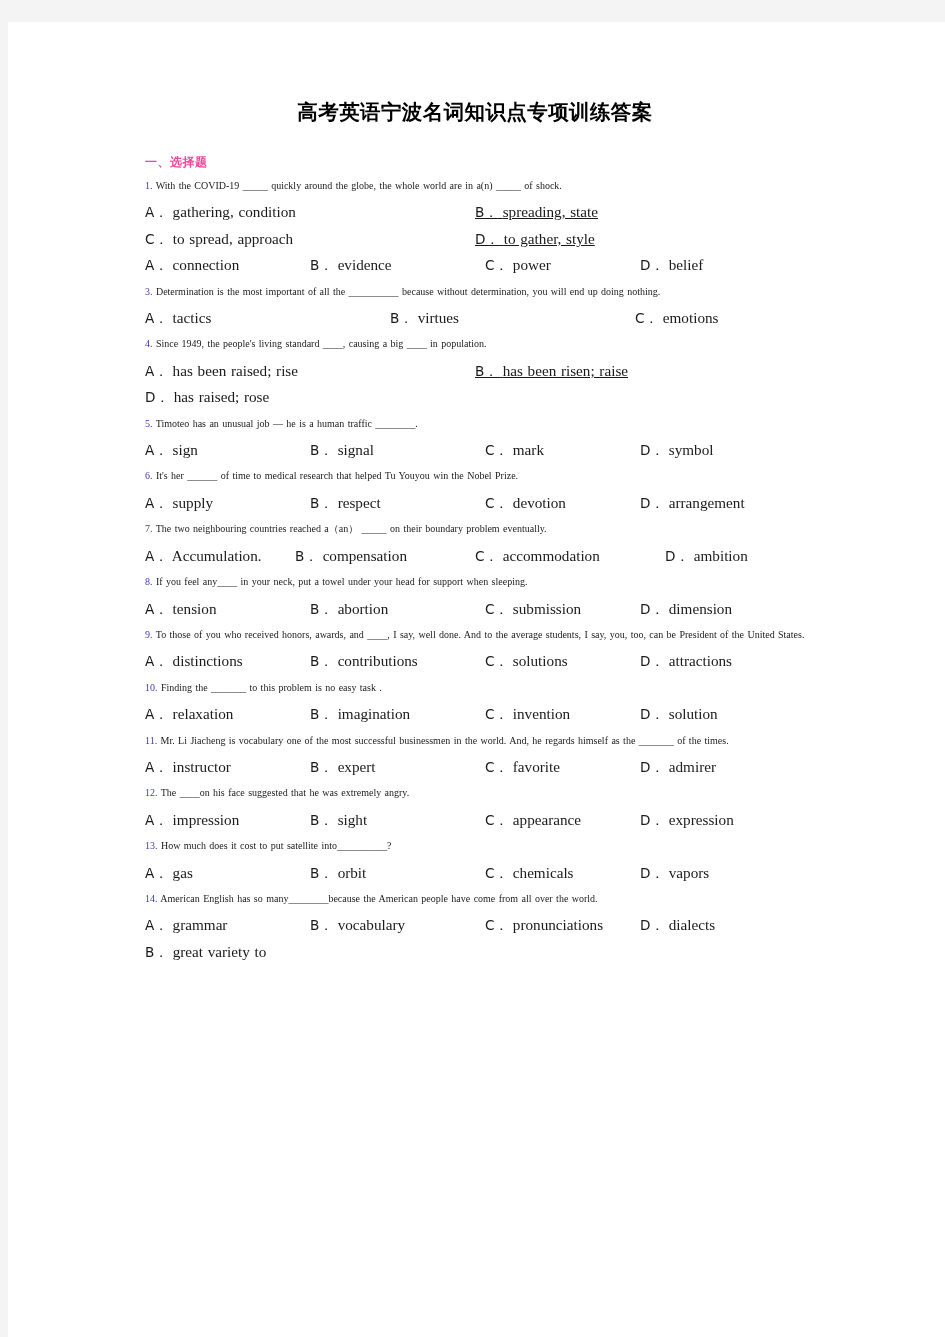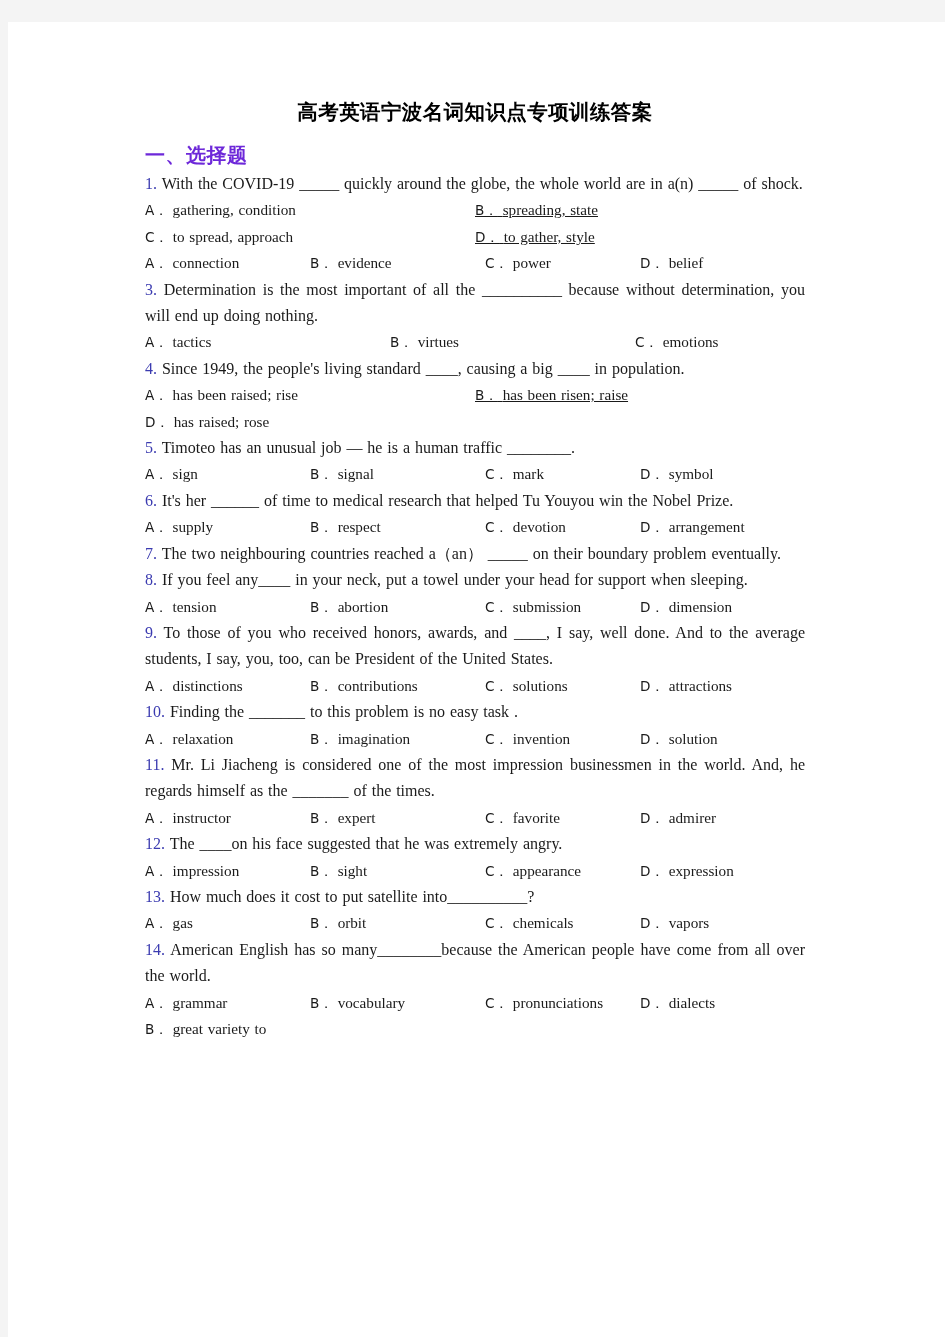--- a/index.html
+++ b/index.html
@@ -45,32 +45,32 @@
     text-align: center;
     font-weight: bold;
     font-size: 20.5px;
     color: #000;
     margin-top: 76px;
     letter-spacing: 0.4px;
     font-family: Liberation Serif, serif;
   }
   .section-heading {
     font-weight: bold;
-    font-size: 20px;
-    color: #6d28d9;
-    margin-top: 16px;
+    font-size: 12px;
+    color: #ec4899;
+    margin-top: 28px;
     margin-bottom: 2px;
     letter-spacing: 0.5px;
   }
   .q {
     margin: 0;
     padding: 0;
   }
   .q-text {
-    font-size: 16px;
+    font-size: 10px;
     line-height: 26.4px;
     color: #1a1a1a;
     text-align: justify;
     text-justify: inter-word;
     margin: 0;
     word-spacing: 0.9px;
   }
   .q-num {
     color: #3b3bb0;
   }
@@ -173,20 +173,26 @@
           <p class="q-text"><span class="q-num">6.</span> <span>It's her ______ of time to medical research that helped Tu Youyou win the Nobel Prize.</span></p>
           <div class="opts cols-4">
             <div class="opt"><span class="opt-letter">A．</span> <span>supply</span></div>
             <div class="opt"><span class="opt-letter">B．</span> <span>respect</span></div>
             <div class="opt"><span class="opt-letter">C．</span> <span>devotion</span></div>
             <div class="opt"><span class="opt-letter">D．</span> <span>arrangement</span></div>
           </div>
         </div>
         <div class="q">
           <p class="q-text"><span class="q-num">7.</span> <span>The two neighbouring countries reached a（an） _____ on their boundary problem eventually.</span></p>
+          <div class="opts cols-4b">
+            <div class="opt"><span class="opt-letter">A．</span> <span>Accumulation.</span></div>
+            <div class="opt"><span class="opt-letter">B．</span> <span>compensation</span></div>
+            <div class="opt"><span class="opt-letter">C．</span> <span>accommodation</span></div>
+            <div class="opt"><span class="opt-letter">D．</span> <span>ambition</span></div>
+          </div>
         </div>
         <div class="q">
           <p class="q-text"><span class="q-num">8.</span> <span>If you feel any____ in your neck, put a towel under your head for support when sleeping.</span></p>
           <div class="opts cols-4">
             <div class="opt"><span class="opt-letter">A．</span> <span>tension</span></div>
             <div class="opt"><span class="opt-letter">B．</span> <span>abortion</span></div>
             <div class="opt"><span class="opt-letter">C．</span> <span>submission</span></div>
             <div class="opt"><span class="opt-letter">D．</span> <span>dimension</span></div>
           </div>
         </div>
@@ -202,21 +208,21 @@
         <div class="q">
           <p class="q-text"><span class="q-num">10.</span> <span>Finding the _______ to this problem is no easy task .</span></p>
           <div class="opts cols-4">
             <div class="opt"><span class="opt-letter">A．</span> <span>relaxation</span></div>
             <div class="opt"><span class="opt-letter">B．</span> <span>imagination</span></div>
             <div class="opt"><span class="opt-letter">C．</span> <span>invention</span></div>
             <div class="opt"><span class="opt-letter">D．</span> <span>solution</span></div>
           </div>
         </div>
         <div class="q">
-          <p class="q-text"><span class="q-num">11.</span> <span>Mr. Li Jiacheng is considered one of the most impression businessmen in the world. And, he regards himself as the _______ of the times.</span></p>
+          <p class="q-text"><span class="q-num">11.</span> <span>Mr. Li Jiacheng is vocabulary one of the most successful businessmen in the world. And, he regards himself as the _______ of the times.</span></p>
           <div class="opts cols-4">
             <div class="opt"><span class="opt-letter">A．</span> <span>instructor</span></div>
             <div class="opt"><span class="opt-letter">B．</span> <span>expert</span></div>
             <div class="opt"><span class="opt-letter">C．</span> <span>favorite</span></div>
             <div class="opt"><span class="opt-letter">D．</span> <span>admirer</span></div>
           </div>
         </div>
         <div class="q">
           <p class="q-text"><span class="q-num">12.</span> <span>The ____on his face suggested that he was extremely angry.</span></p>
           <div class="opts cols-4">

